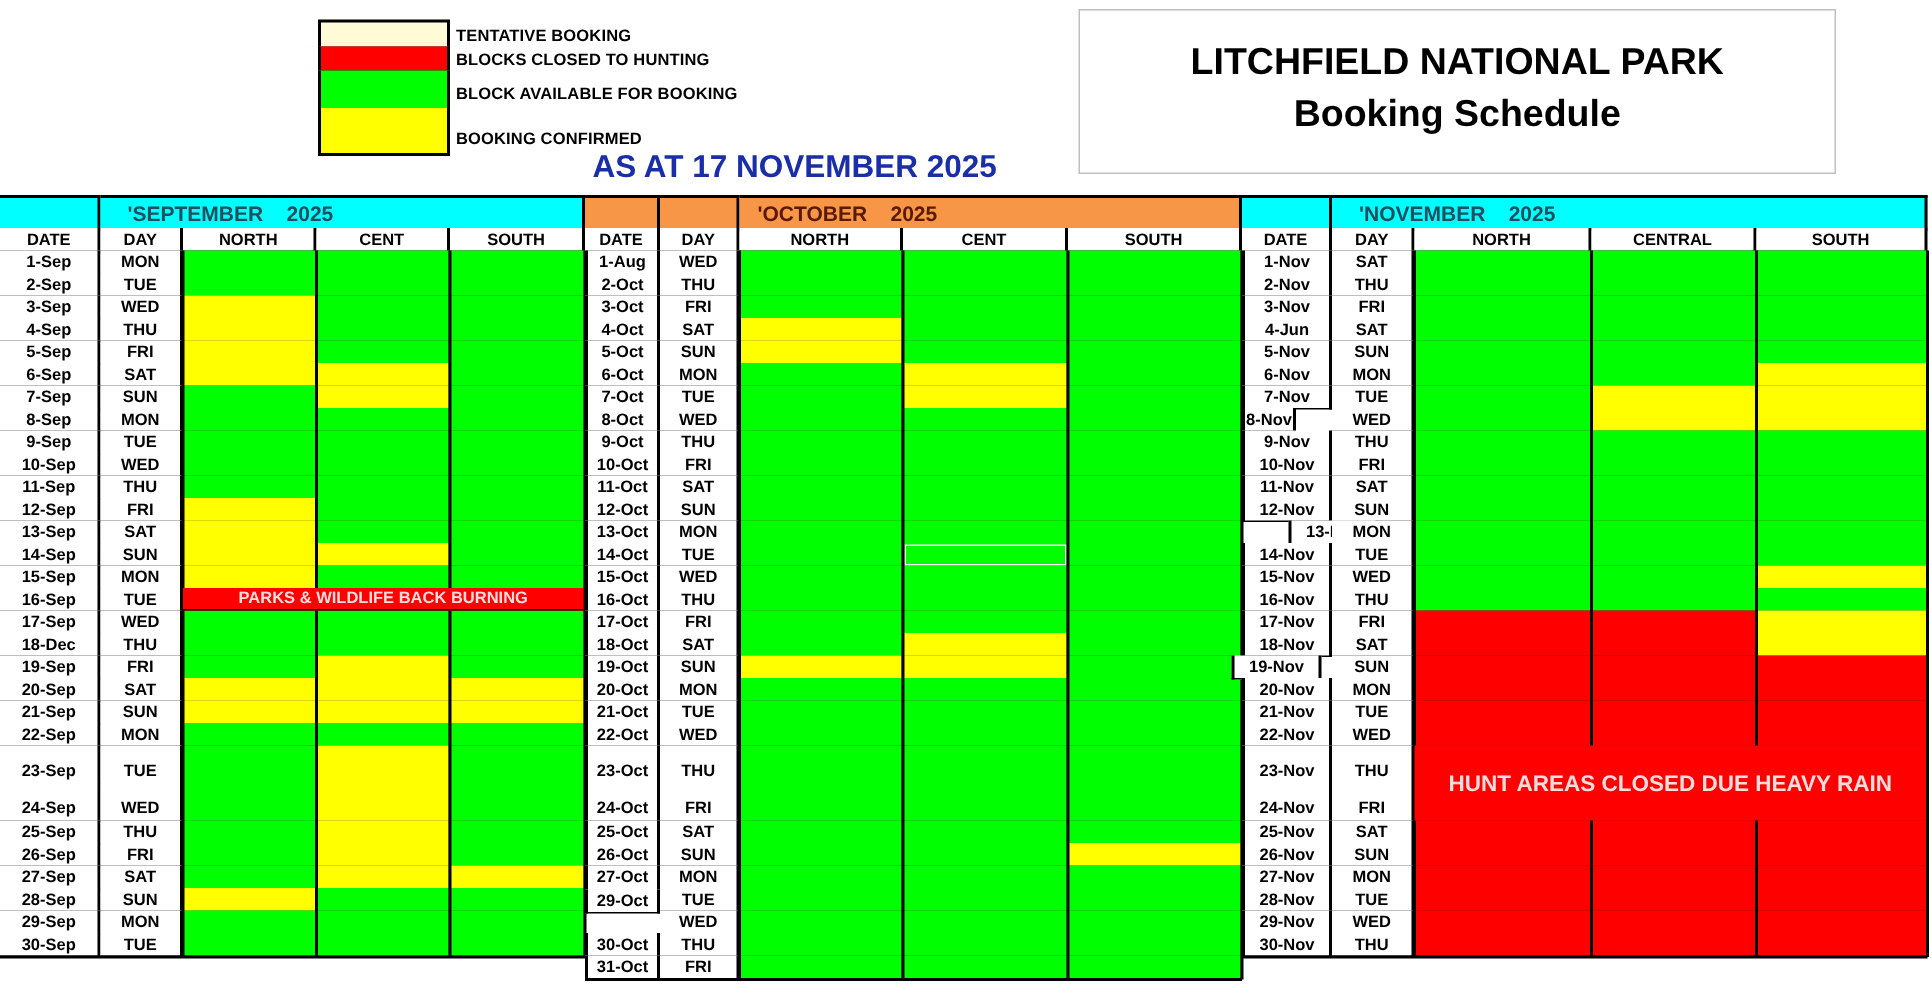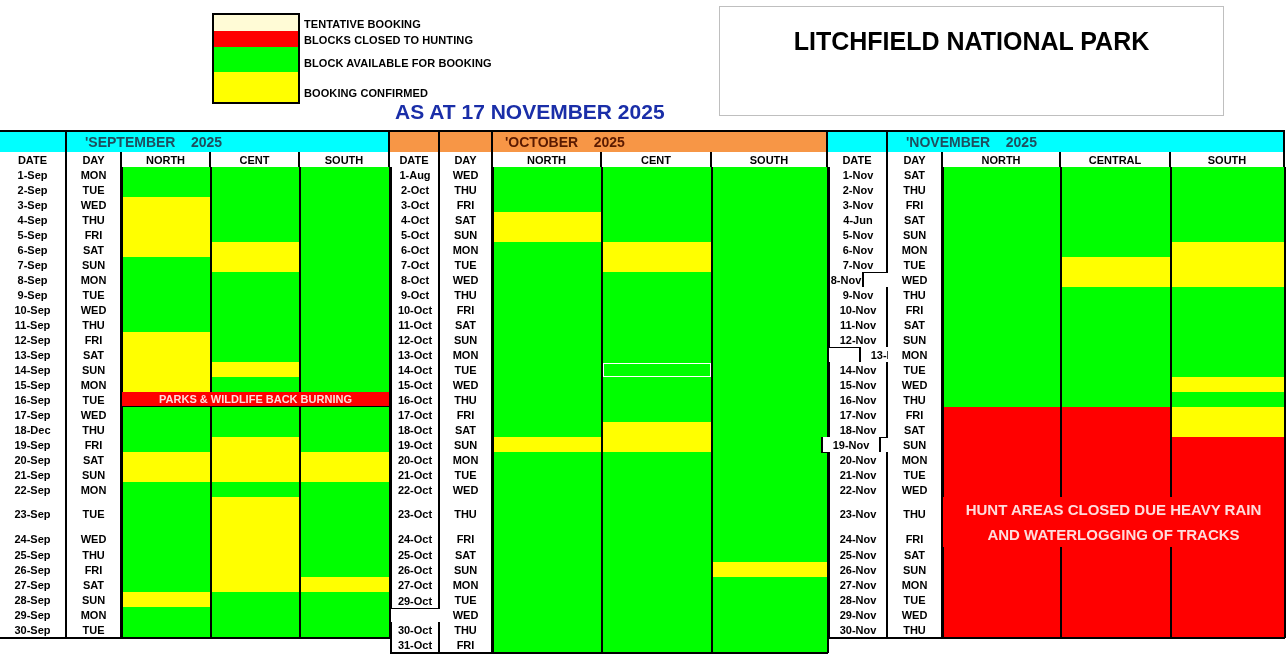--- a/index.html
+++ b/index.html
@@ -39,20 +39,21 @@
 
 <div class="abs legend-label" style="top:18px;">TENTATIVE BOOKING</div>
 <div class="abs legend-label" style="top:34px;">BLOCKS CLOSED TO HUNTING</div>
 <div class="abs legend-label" style="top:57px;">BLOCK AVAILABLE FOR BOOKING</div>
 <div class="abs legend-label" style="top:87px;">BOOKING CONFIRMED</div>
 
 <div class="abs asat">AS AT 17 NOVEMBER 2025</div>
 
 <div class="abs title-box">
   <div class="title-line1">LITCHFIELD NATIONAL PARK</div>
+  <div class="title-line2">Booking Schedule</div>
 </div>
 
 <div id="grid">
     <div class="month-hdr" style="left: 0px; top: 130px; width: 67px; height: 24px; background: rgb(0, 255, 255); border-right: 2px solid rgb(0, 0, 0); color: rgb(31, 78, 94); padding-left: 0px;"></div>
     <div class="month-hdr" style="left: 67px; top: 130px; width: 323px; height: 24px; background: rgb(0, 255, 255); border-right: 2px solid rgb(0, 0, 0); color: rgb(31, 78, 94); padding-left: 18px; white-space: pre;">'SEPTEMBER    2025</div>
     <div class="col-hdr" style="left: 0px; top: 152px; width: 67px; height: 17px;">DATE</div>
     <div class="col-hdr" style="left: 67px; top: 152px; width: 55px; height: 17px;">DAY</div>
     <div class="col-hdr" style="left: 122px; top: 152px; width: 89px; height: 17px;">NORTH</div>
     <div class="col-hdr" style="left: 211px; top: 152px; width: 89px; height: 17px;">CENT</div>
     <div class="col-hdr" style="left: 300px; top: 152px; width: 90px; height: 17px;">SOUTH</div>
@@ -537,15 +538,14 @@
     <div class="cell r" title="30-Nov CENTRAL" style="left: 1061px; top: 622px; width: 110px; height: 16px;"></div>
     <div class="cell r" title="30-Nov SOUTH" style="left: 1171px; top: 622px; width: 114px; height: 16px;"></div>
     <div class="colsep" style="left: 942px; top: 167px; height: 471px;"></div>
     <div class="colsep" style="left: 1060px; top: 167px; height: 471px;"></div>
     <div class="colsep" style="left: 1170px; top: 167px; height: 471px;"></div>
     <div class="colsep" style="left: 1284px; top: 167px; height: 471px;"></div>
     <div style="left: 828px; top: 637px; width: 457px; height: 2px; background: rgb(0, 0, 0); position: absolute;"></div>
     <div class="banner" style="left: 122px; top: 392px; width: 267px; height: 15px; background: rgb(255, 0, 0); font-size: 11px; border-bottom: 1px solid rgb(0, 0, 0);">PARKS &amp; WILDLIFE BACK BURNING</div>
     <div class="banner" style="left: 943px; top: 497px; width: 341px; height: 50px; background: rgb(255, 0, 0); flex-direction: column; font-size: 15px; line-height: 25px;">
       <div>HUNT AREAS CLOSED DUE HEAVY RAIN</div>
-      <div>AND WATERLOGGING OF TRACKS</div>
     </div>
   </div>
 
 </body></html>

